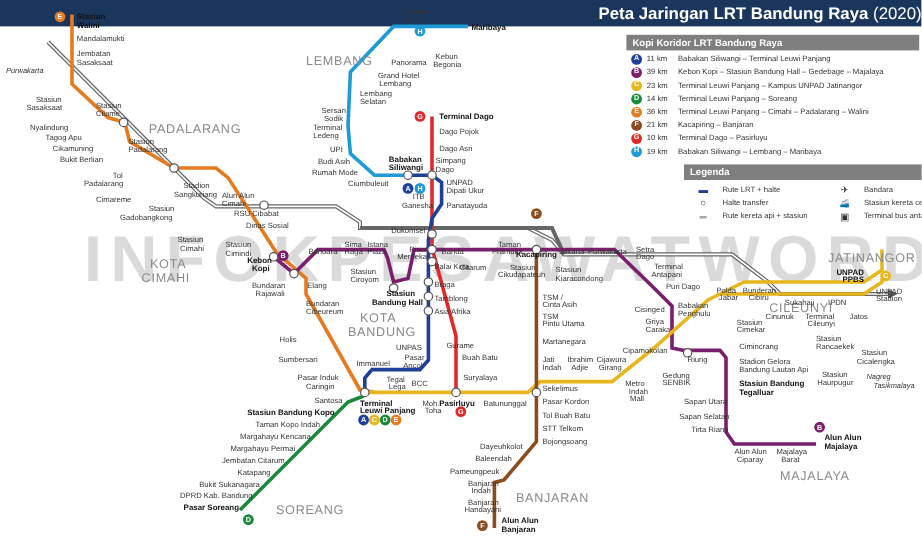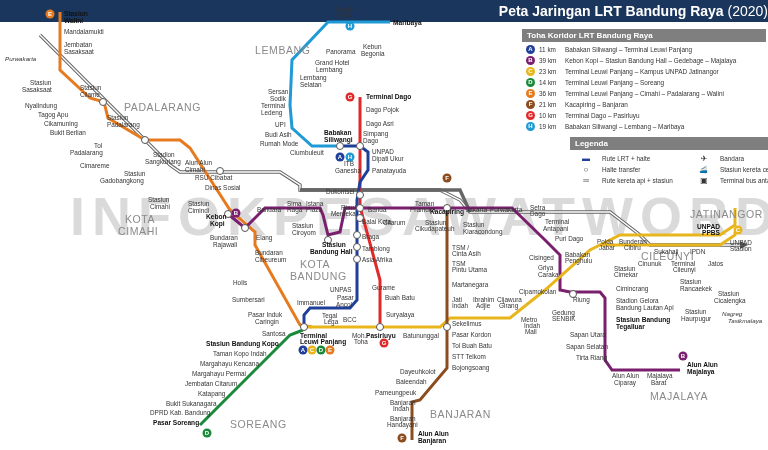--- a/index.html
+++ b/index.html
@@ -359,21 +359,21 @@
     <text class="lbl" x="680" y="284">Stasiun</text>
     <text class="lbl" x="680" y="291">Rancaekek</text>
     <text class="lbl" x="685" y="314">Stasiun</text>
     <text class="lbl" x="681" y="321">Haurpugur</text>
     <text class="lbl" x="718" y="296">Stasiun</text>
     <text class="lbl" x="714" y="303">Cicalengka</text>
   </g>
 </svg>
 
 <div class="legend" style="left:522px;top:29px;width:244px;">
-  <div class="lg-head">Toha Koridor LRT Bandung Raya</div>
+  <div class="lg-head">Kopi Koridor LRT Bandung Raya</div>
   <div id="routes-list" style="padding-top:2px;">
     <div class="route-row">
         <span class="badge" style="background:#1f3f99">A</span>
         <span class="km">11 km</span>
         <span>Babakan Siliwangi – Terminal Leuwi Panjang</span>
       </div>
     <div class="route-row">
         <span class="badge" style="background:#7a1f6e">B</span>
         <span class="km">39 km</span>
         <span>Kebon Kopi – Stasiun Bandung Hall – Gedebage – Majalaya</span>

